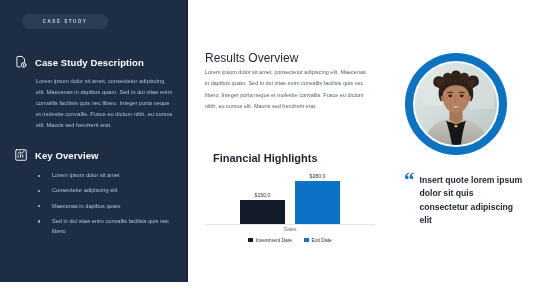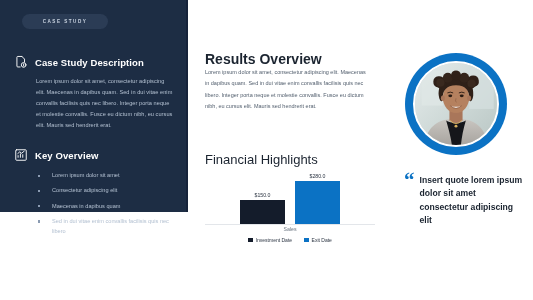--- a/index.html
+++ b/index.html
@@ -17,21 +17,21 @@
   .slide {
     position: absolute;
     inset: 0;
     background: #ffffff;
     display: flex;
   }
 
   
   .left-panel {
     width: 188px;
-    height: 212px;
+    height: 282px;
     background: #1d2d44;
     position: relative;
     flex: 0 0 188px;
     box-sizing: border-box;
     border-right: 2px solid #16233a;
   }
   .badge {
     position: absolute;
     left: 22px;
     top: 14px;
@@ -109,39 +109,39 @@
   .mid-col {
     flex: 0 0 200px;
     width: 200px;
     position: relative;
     padding: 0;
   }
   .mid-title {
     position: absolute;
     left: 17px;
     top: 51px;
-    font-size: 14px;
-    font-weight: 700;
+    font-size: 12px;
+    font-weight: 400;
     color: #1b2430;
   }
   .mid-para {
     position: absolute;
     left: 17px;
     top: 67px;
     width: 166px;
     font-size: 5.5px;
     line-height: 2.05;
     color: #54606f;
   }
   .fin-title {
     position: absolute;
-    left: 17px;
+    left: 25px;
     top: 152px;
-    font-size: 13px;
-    font-weight: 400;
+    font-size: 11px;
+    font-weight: 700;
     color: #1b2430;
   }
 
   
   .chart {
     position: absolute;
     left: 17px;
     top: 172px;
     width: 170px;
     height: 72px;
@@ -407,17 +407,17 @@
           <path d="M43 52 Q50 58.5 57 52" stroke="#8a5a40" stroke-width="0.9" fill="none"></path>
 
           <ellipse cx="34" cy="43" rx="2.4" ry="3.4" fill="#a9765a"></ellipse>
           <ellipse cx="66" cy="43" rx="2.4" ry="3.4" fill="#a9765a"></ellipse>
         </svg>
       </div>
     </div>
 
     <div class="quote-block">
       <span class="quote-mark">“</span>
-      <span class="quote-text">Insert quote lorem ipsum dolor sit amet consectetur adipiscing elit</span>
+      <span class="quote-text">Insert quote lorem ipsum dolor sit quis consectetur adipiscing elit</span>
     </div>
   </div>
 
 </div>
 
 </body></html>

